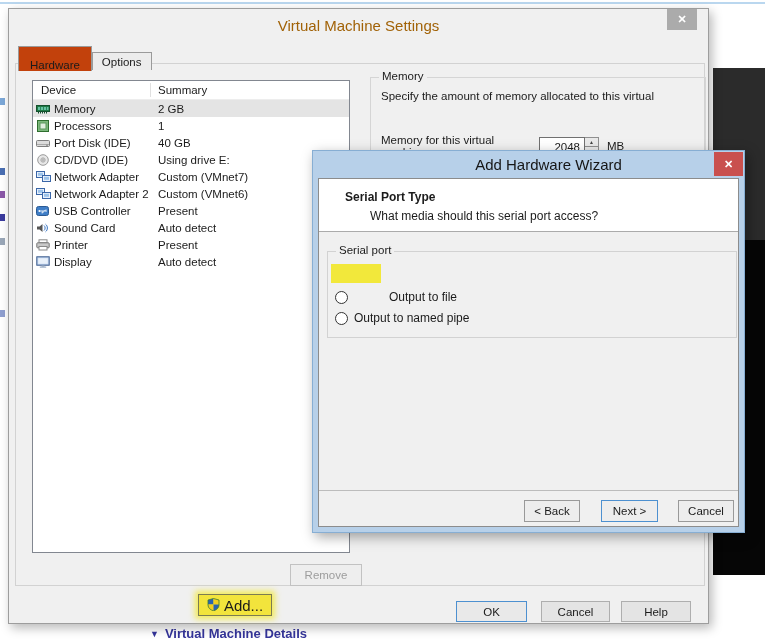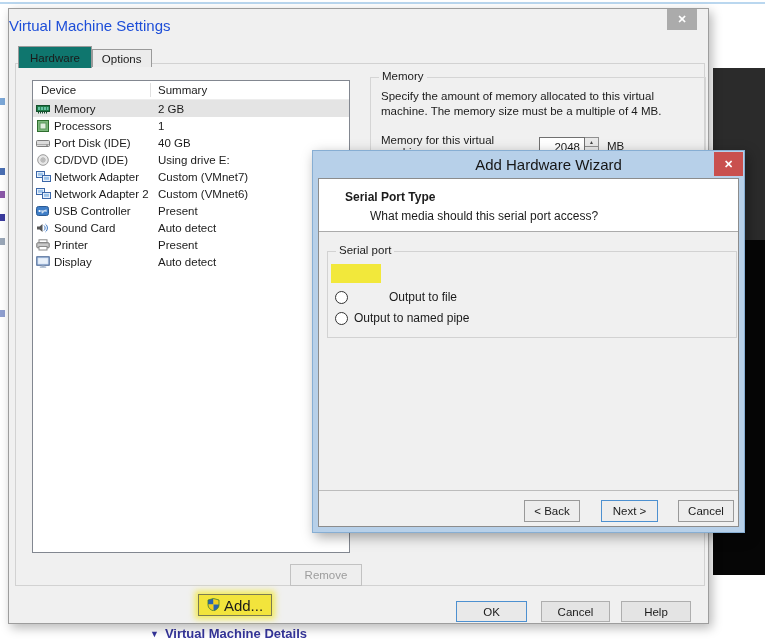--- a/index.html
+++ b/index.html
@@ -24,32 +24,32 @@
     font-weight:bold; display:flex; align-items:center; gap:6px; white-space:nowrap;
   }
   .bg-details .arrow { font-size:9px; }
 
   
   .vm-dialog {
     position:absolute; left:8px; top:8px; width:701px; height:616px;
     background:#f0f0f0; border:1px solid #9d9d9d;
     box-shadow:3px 4px 10px rgba(0,0,0,.28); z-index:1;
   }
-  .vm-title { position:absolute; top:8px; left:0; right:0; font-size:15px; color:#1d4ed8; }
+  .vm-title { position:absolute; top:8px; left:0; right:0; text-align:center; font-size:15px; color:#a16207; }
   .vm-close {
     position:absolute; top:0; right:11px; width:30px; height:21px; background:#ababab;
     color:#fff; display:flex; align-items:center; justify-content:center;
     font-size:11px; font-weight:bold; cursor:default;
   }
   .tabs { position:absolute; left:9px; top:37px; display:flex; align-items:flex-end; z-index:2; }
   .tab {
     border:1px solid #9a9a9a; border-bottom:none; background:#ececec;
     padding:3px 9px; font-size:11.5px; height:18px; line-height:12px;
   }
-  .tab.active { background:#0f766e; height:22px; padding:5px 11px; margin-bottom:-1px; }
+  .tab.active { background:#c2410c; height:22px; padding:12px 11px; margin-bottom:-1px; }
   .tab-panel {
     position:absolute; left:6px; top:54px; width:690px; height:523px;
     border:1px solid #d2d2d2; background:#f0f0f0;
   }
   
   .device-list {
     position:absolute; left:16px; top:16px; width:318px; height:473px;
     background:#fff; border:1px solid #828790; font-size:11.5px;
   }
   .dl-header { position:relative; height:19px; border-bottom:1px solid #ededed; }
@@ -301,21 +301,20 @@
           </span>
         <span class="dname">Display</span>
         <span class="dsum">Auto detect</span>
       </div>
     </div>
 
     <div class="mem-group">
       <span class="group-label">Memory</span>
       <div class="mem-desc">
         <div>Specify the amount of memory allocated to this virtual</div>
-        <div>machine. The memory size must be a multiple of 4 MB.</div>
       </div>
       <div class="mem-row">
         <span class="mem-label">Memory for this virtual machine:</span>
         <span class="spin-field">2048</span>
         <span class="spinner">
           <span class="spin up">
               <span>▲</span>
             </span>
           <span class="spin down">
               <span>▼</span>

